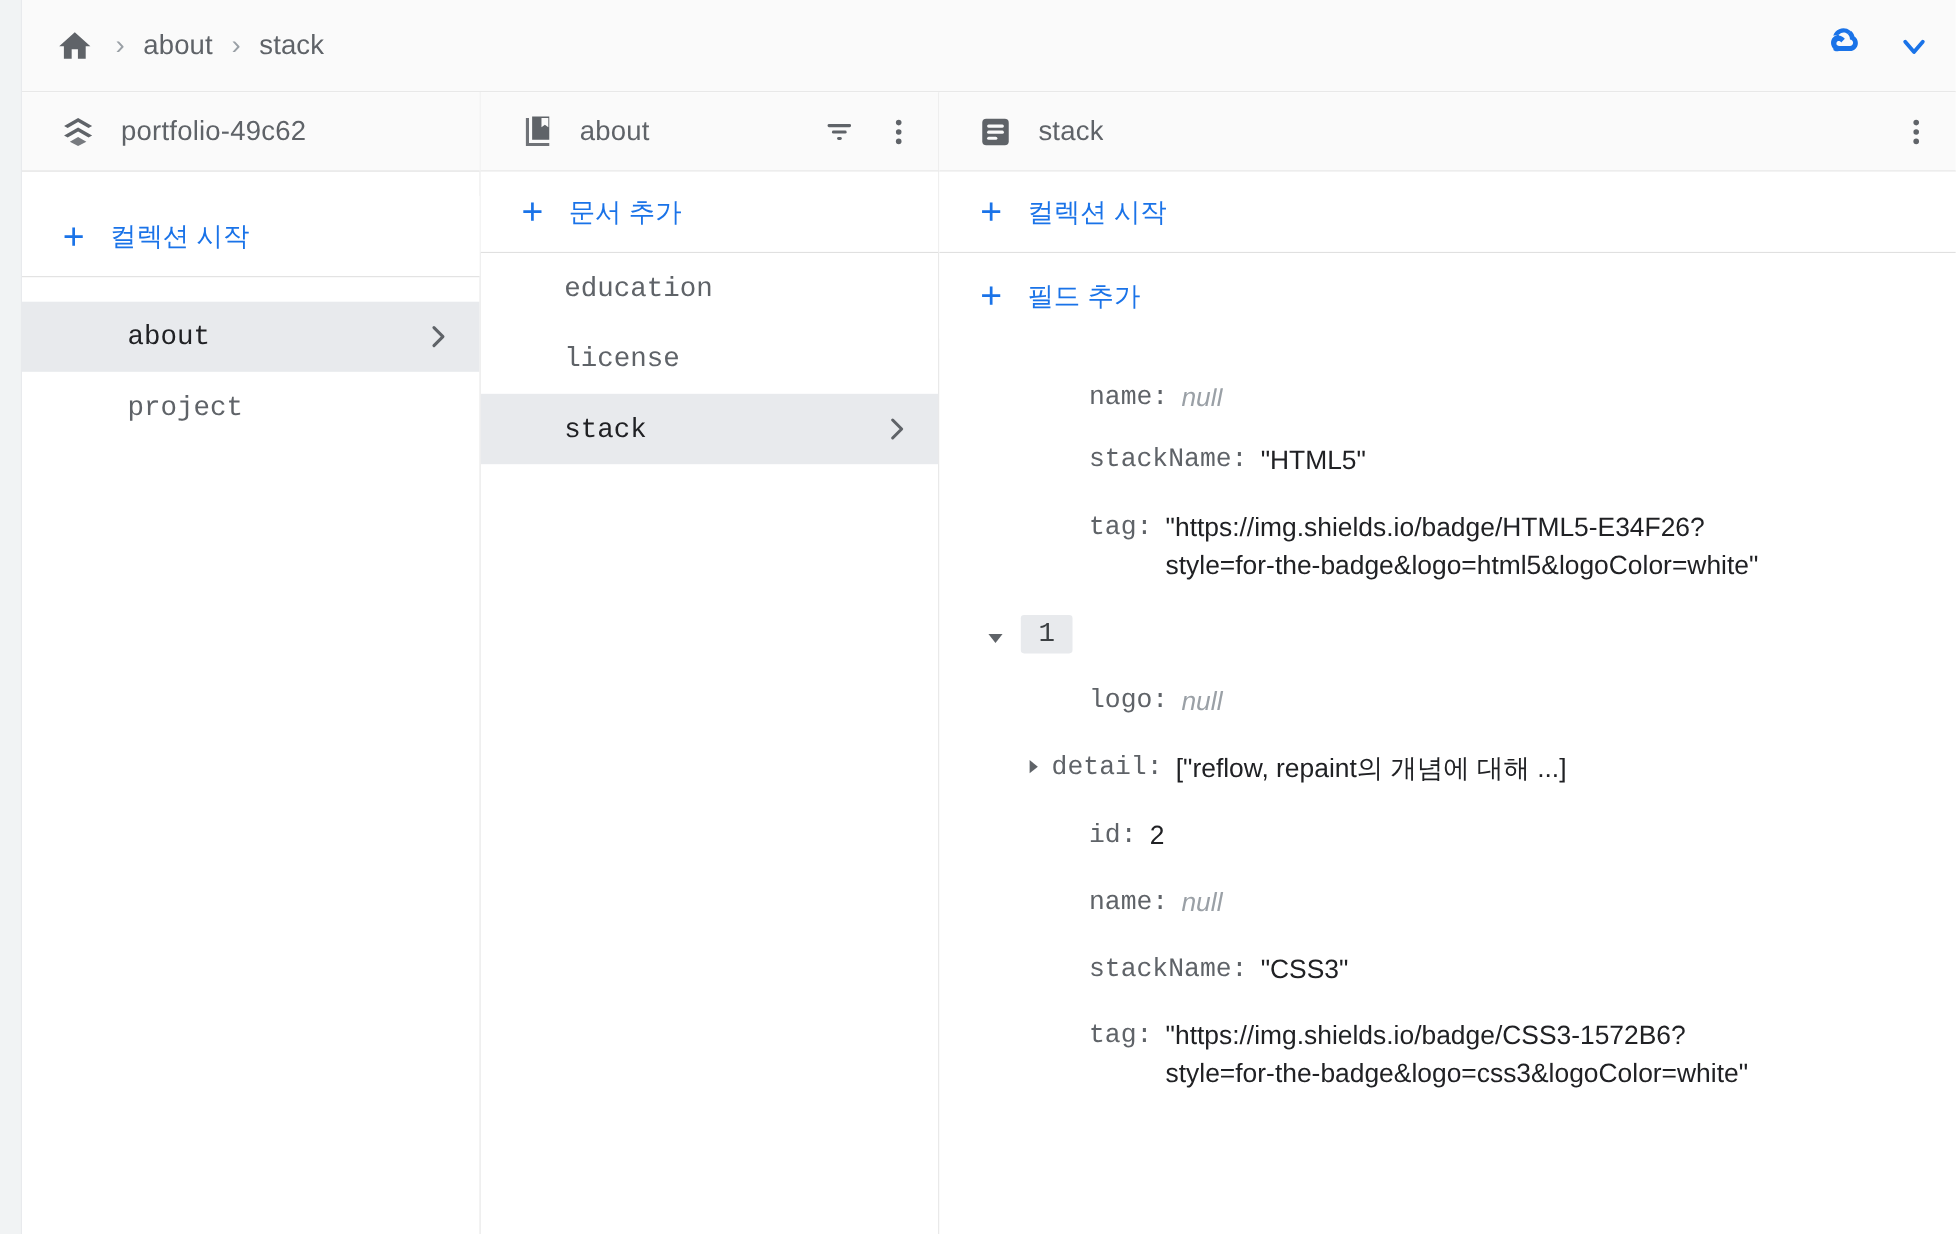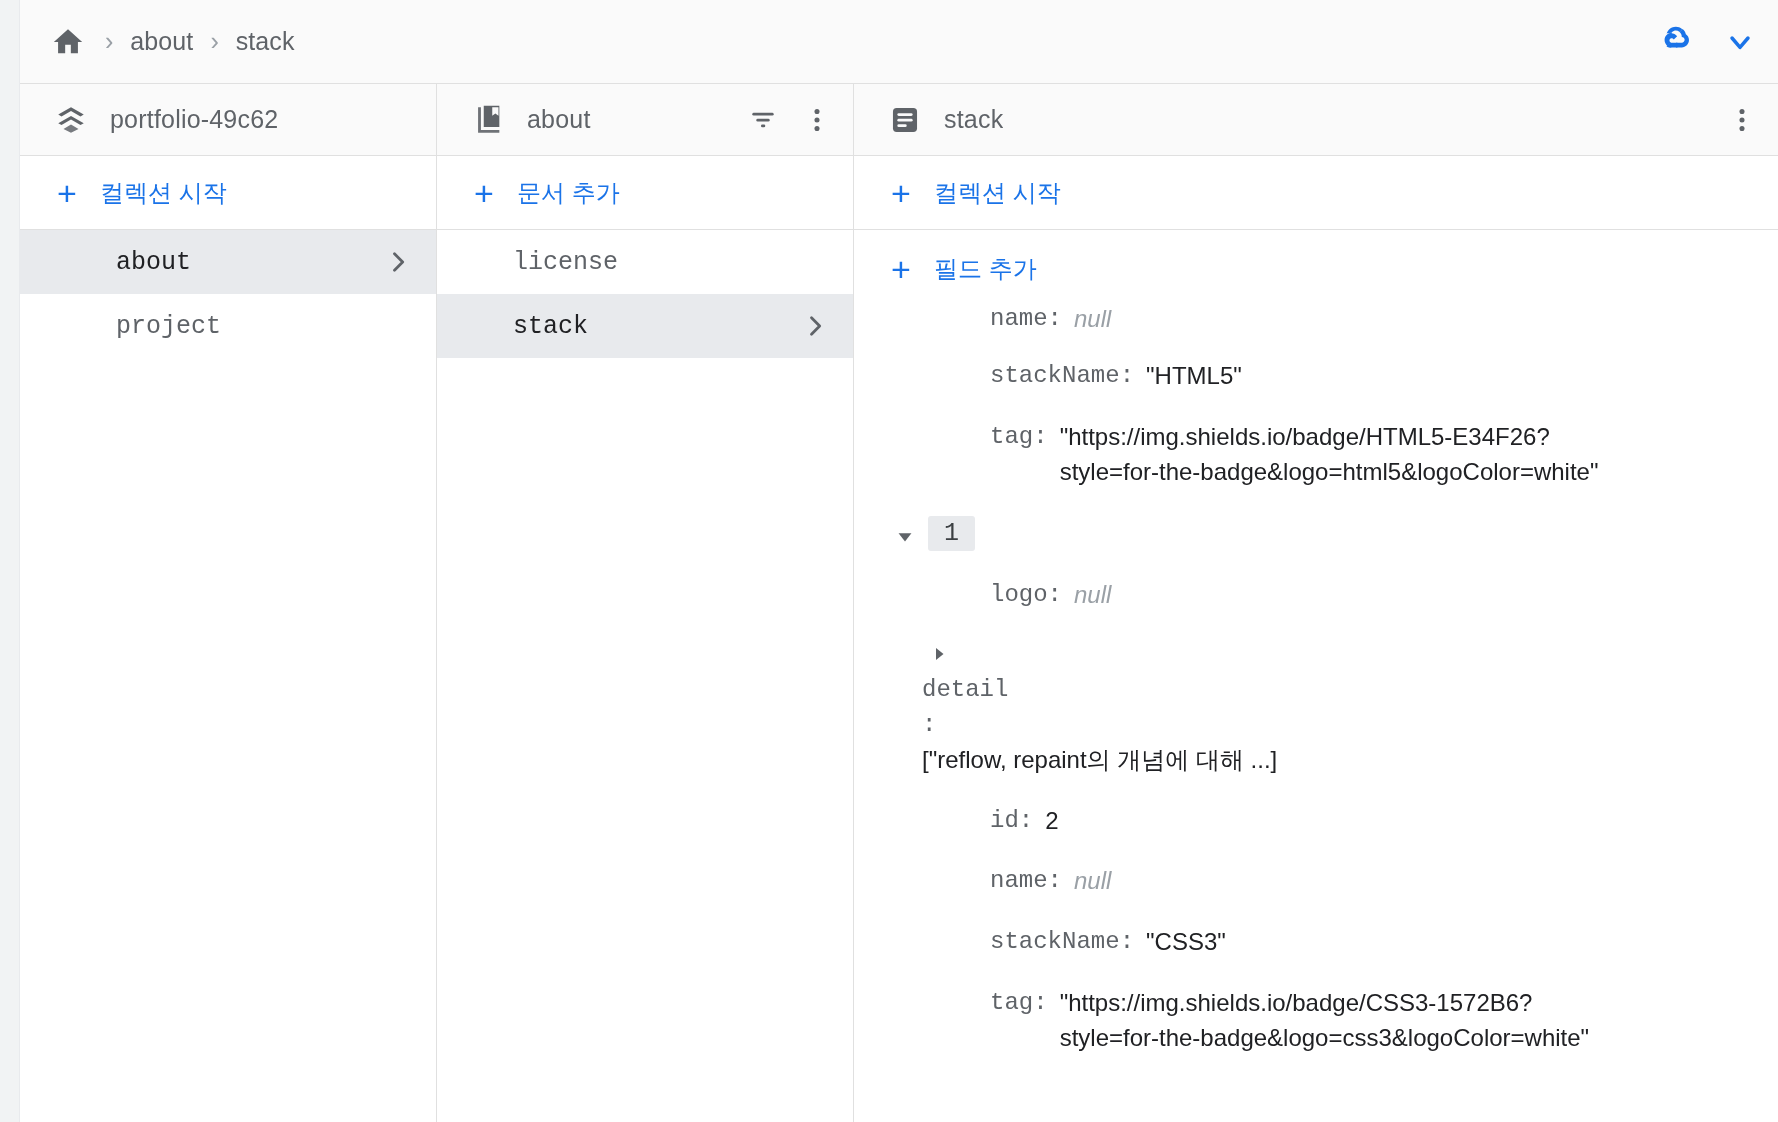--- a/index.html
+++ b/index.html
@@ -48,21 +48,21 @@
     display: flex; align-items: center; gap: 12px;
     color: #1a73e8; font-size: 24px; font-weight: bold; cursor: pointer;
     white-space: nowrap;
   }
   .gc-chevron { margin-left: 16px; display: inline-flex; }
 
   
   .panes { flex: 1 1 auto; display: flex; min-height: 0; background: #fff; }
   .pane { display: flex; flex-direction: column; min-height: 0; background: #fff;
           border-right: 1px solid #e0e0e0; }
-  .pane-1 { flex: 0 0 417px; }
+  .pane-1 { flex: 0 0 417px; gap: 22px; }
   .pane-2 { flex: 0 0 417px; }
   .pane-3 { flex: 1 1 auto; border-right: none; }
 
   .pane-head {
     height: 72px; flex: 0 0 72px;
     background: #fafafa;
     border-bottom: 1px solid #e0e0e0;
     display: flex; align-items: center;
     padding: 0 20px 0 34px;
     gap: 22px;
@@ -96,20 +96,21 @@
   .pane-2 .list-item { padding-left: 76px; }
   .list-item.selected { background: #e8eaed; color: #202124; }
   .li-label { flex: 1 1 auto; white-space: nowrap; overflow: hidden;
               text-overflow: ellipsis; }
   .li-chev { color: #5f6368; display: inline-flex; }
 
   
   .fields {
     flex: 1 1 auto; overflow: hidden; position: relative;
     padding-top: 0;
+    margin-top: 43px;
   }
   .field-row {
     display: flex; align-items: flex-start;
     font-family: "Liberation Mono", monospace;
     font-size: 24px;
     line-height: 1.45;
     padding: 13px 30px 13px 0;
   }
   .indent-0 { padding-left: 60px; }
   .indent-1 { padding-left: 102px; }
@@ -240,20 +241,23 @@
         </span>
       </div>
 
       <div class="add-row">
         <span class="plus">+</span>
         <span>문서 추가</span>
       </div>
 
       <div class="list">
         <div class="list-item">
+          <span class="li-label">education</span>
+        </div>
+        <div class="list-item">
           <span class="li-label">license</span>
         </div>
         <div class="list-item selected">
           <span class="li-label">stack</span>
           <span class="li-chev">
             <svg width="28" height="28" viewBox="0 0 24 24" fill="none" stroke="currentColor" stroke-width="2.4" stroke-linecap="round" stroke-linejoin="round">
               <polyline points="9 5 16 12 9 19"></polyline>
             </svg>
           </span>
         </div>
@@ -325,21 +329,21 @@
           <span class="idx-chip">1</span>
         </div>
 
         <div class="field-row indent-1">
           <span class="tri-spacer"></span>
           <span class="fkey">logo</span>
           <span class="fcolon">:</span>
           <span class="fval nullv">null</span>
         </div>
 
-        <div class="field-row indent-0" style="padding-left:68px;flex-direction:column;">
+        <div class="field-row indent-0" style="padding-left:68px;">
           <span class="tri">
             <svg width="18" height="18" viewBox="0 0 24 24" fill="currentColor">
                 <polygon points="8,4 18,12 8,20"></polygon>
               </svg>
           </span>
           <span class="fkey">detail</span>
           <span class="fcolon">:</span>
           <span class="fval">["reflow, repaint의 개념에 대해 ...]</span>
         </div>
 

